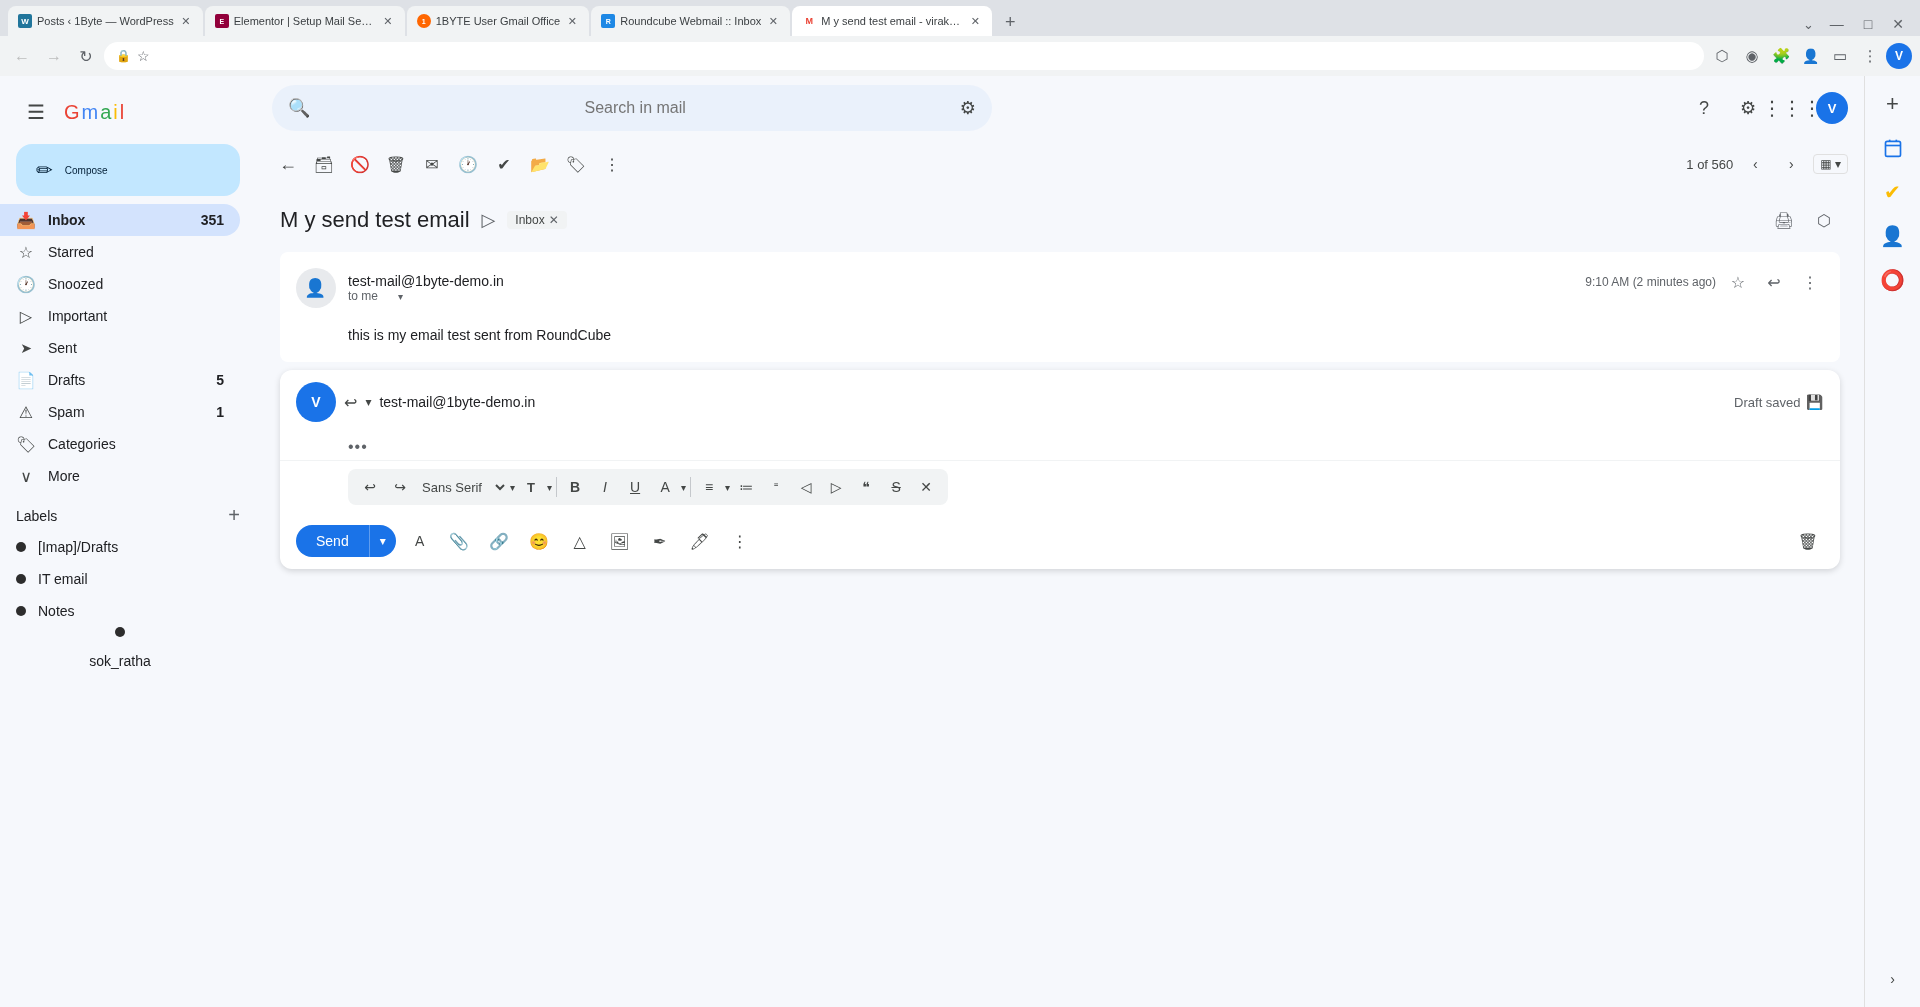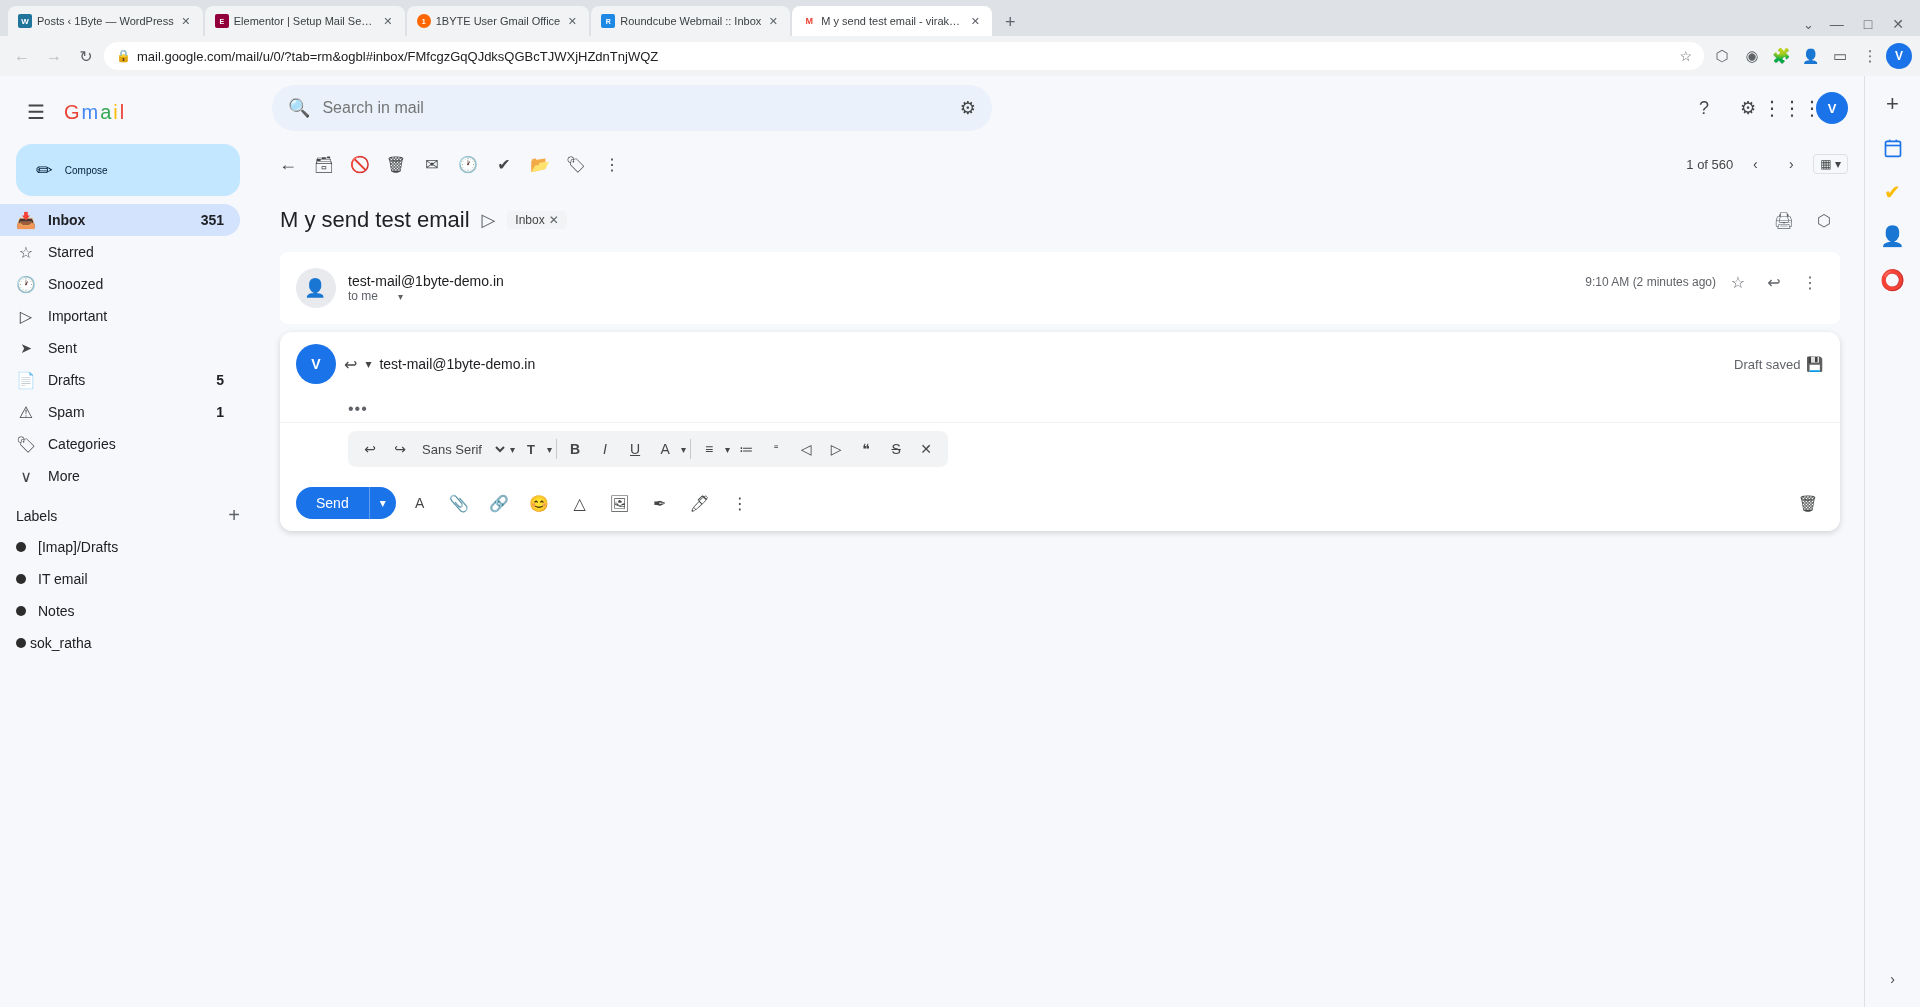--- a/index.html
+++ b/index.html
@@ -57,21 +57,20 @@
       <div style="font-size:14px;color:#5f6368;cursor:pointer;padding:4px 8px;">✕</div>
     </div>
   </div>
 
   <div style="display:flex;align-items:center;height:40px;padding:0 8px;background:#f1f3f4;gap:4px;">
     <div class="nav-btn disabled" style="width:28px;height:28px;display:flex;align-items:center;justify-content:center;color:#bdbdbd;cursor:default;border-radius:50%;font-size:16px;">←</div>
     <div class="nav-btn disabled" style="width:28px;height:28px;display:flex;align-items:center;justify-content:center;color:#bdbdbd;cursor:default;border-radius:50%;font-size:16px;">→</div>
     <div class="nav-btn" style="width:28px;height:28px;display:flex;align-items:center;justify-content:center;color:#5f6368;cursor:pointer;border-radius:50%;font-size:16px;">↻</div>
     <div style="flex:1;height:28px;background:#fff;border-radius:14px;display:flex;align-items:center;padding:0 12px;font-size:13px;color:#202124;gap:6px;">
       <span style="font-size:12px;color:#5f6368;">🔒</span>
-      <span style="flex:1;overflow:hidden;white-space:nowrap;text-overflow:ellipsis;">mail.google.com/mail/u/0/?tab=rm&amp;ogbl#inbox/FMfcgzGqQJdksQGBcTJWXjHZdnTnjWQZ</span>
       <span style="font-size:14px;color:#5f6368;cursor:pointer;">☆</span>
     </div>
     <div style="display:flex;gap:2px;align-items:center;">
       <div class="toolbar-icon" style="width:28px;height:28px;display:flex;align-items:center;justify-content:center;color:#5f6368;cursor:pointer;border-radius:50%;font-size:15px;">⬡</div>
       <div class="toolbar-icon" style="width:28px;height:28px;display:flex;align-items:center;justify-content:center;color:#5f6368;cursor:pointer;border-radius:50%;font-size:15px;">◉</div>
       <div class="toolbar-icon" style="width:28px;height:28px;display:flex;align-items:center;justify-content:center;color:#5f6368;cursor:pointer;border-radius:50%;font-size:15px;">🧩</div>
       <div style="width:26px;height:26px;display:flex;align-items:center;justify-content:center;color:#5f6368;cursor:pointer;border-radius:50%;font-size:14px;">👤</div>
       <div class="toolbar-icon" style="width:28px;height:28px;display:flex;align-items:center;justify-content:center;color:#5f6368;cursor:pointer;border-radius:50%;font-size:15px;">▭</div>
       <div class="toolbar-icon" style="width:28px;height:28px;display:flex;align-items:center;justify-content:center;color:#5f6368;cursor:pointer;border-radius:50%;font-size:15px;">⋮</div>
       <div style="width:26px;height:26px;border-radius:50%;background:#1a73e8;cursor:pointer;overflow:hidden;display:flex;align-items:center;justify-content:center;">
@@ -166,33 +165,33 @@
       <div style="display:flex;align-items:center;height:32px;padding:0 16px;border-radius:0 16px 16px 0;margin-right:16px;cursor:pointer;gap:12px;">
         <div style="width:10px;height:10px;border-radius:50%;background:#2d2d2d;flex-shrink:0;"></div>
         <span style="font-size:14px;">IT email</span>
       </div>
 
       <div style="display:flex;align-items:center;height:32px;padding:0 16px;border-radius:0 16px 16px 0;margin-right:16px;cursor:pointer;gap:12px;">
         <div style="width:10px;height:10px;border-radius:50%;background:#2d2d2d;flex-shrink:0;"></div>
         <span style="font-size:14px;">Notes</span>
       </div>
 
-      <div style="display:flex;align-items:center;height:32px;padding:0 16px;border-radius:0 16px 16px 0;margin-right:16px;cursor:pointer;gap:4px;">
+      <div style="display:flex;align-items:center;height:32px;padding:0 16px;border-radius:0 16px 16px 0;margin-right:16px;cursor:pointer;gap:16px;flex-direction:column;">
         <div style="width:10px;height:10px;border-radius:50%;background:#2d2d2d;flex-shrink:0;"></div>
         <span style="font-size:14px;">sok_ratha</span>
       </div>
     </div>
   </div>
 
   <div style="flex:1;display:flex;flex-direction:column;overflow:hidden;background:#f6f8fc;">
 
     <div style="display:flex;align-items:center;padding:8px 16px;height:64px;gap:16px;border-bottom:none;">
       <div style="flex:1;max-width:720px;height:46px;background:#eaf1fb;border-radius:24px;display:flex;align-items:center;padding:0 16px;gap:12px;">
         <span style="font-size:18px;color:#444746;">🔍</span>
-        <input style="flex: 1 1 0%; background: transparent; border: none; outline: none; font-size: 16px; color: rgb(32, 33, 36);" placeholder="Search in mail">
+        <input style="flex: 1 1 0%; background: transparent; border: none; outline: none; font-size: 16px; color: rgb(32, 33, 36); text-align: center;" placeholder="Search in mail">
         <span style="font-size:18px;color:#444746;cursor:pointer;">⚙</span>
       </div>
       <div style="display:flex;align-items:center;gap:4px;margin-left:auto;">
         <div style="width:40px;height:40px;display:flex;align-items:center;justify-content:center;border-radius:50%;color:#444746;cursor:pointer;font-size:18px;">?</div>
         <div style="width:40px;height:40px;display:flex;align-items:center;justify-content:center;border-radius:50%;color:#444746;cursor:pointer;font-size:18px;">⚙</div>
         <div style="width:40px;height:40px;display:flex;align-items:center;justify-content:center;border-radius:50%;color:#444746;cursor:pointer;font-size:20px;">⋮⋮⋮</div>
         <div style="width:32px;height:32px;border-radius:50%;background:#1a73e8;cursor:pointer;display:flex;align-items:center;justify-content:center;overflow:hidden;">
           <span style="color:white;font-size:13px;font-weight:bold;">V</span>
         </div>
       </div>
@@ -244,20 +243,21 @@
               </div>
             </div>
           </div>
           <div style="display:flex;align-items:center;gap:8px;">
             <span style="font-size:12px;color:#5f6368;">9:10 AM (2 minutes ago)</span>
             <div style="width:28px;height:28px;display:flex;align-items:center;justify-content:center;border-radius:50%;cursor:pointer;color:#5f6368;font-size:16px;">☆</div>
             <div style="width:28px;height:28px;display:flex;align-items:center;justify-content:center;border-radius:50%;cursor:pointer;color:#5f6368;font-size:16px;">↩</div>
             <div style="width:28px;height:28px;display:flex;align-items:center;justify-content:center;border-radius:50%;cursor:pointer;color:#5f6368;font-size:16px;">⋮</div>
           </div>
         </div>
+        <div style="margin-top:16px;font-size:14px;color:#202124;line-height:1.6;padding-left:52px;">this is my email test sent from RoundCube</div>
       </div>
 
       <div style="background:#fff;border-radius:12px;margin-top:8px;box-shadow:0 2px 6px rgba(0,0,0,0.15);">
 
         <div style="display:flex;align-items:center;padding:12px 16px;gap:8px;">
 
           <div style="width:40px;height:40px;border-radius:50%;background:#1a73e8;display:flex;align-items:center;justify-content:center;overflow:hidden;flex-shrink:0;">
             <span style="color:white;font-size:14px;font-weight:bold;">V</span>
           </div>
           <span style="font-size:16px;color:#444746;cursor:pointer;">↩</span>

